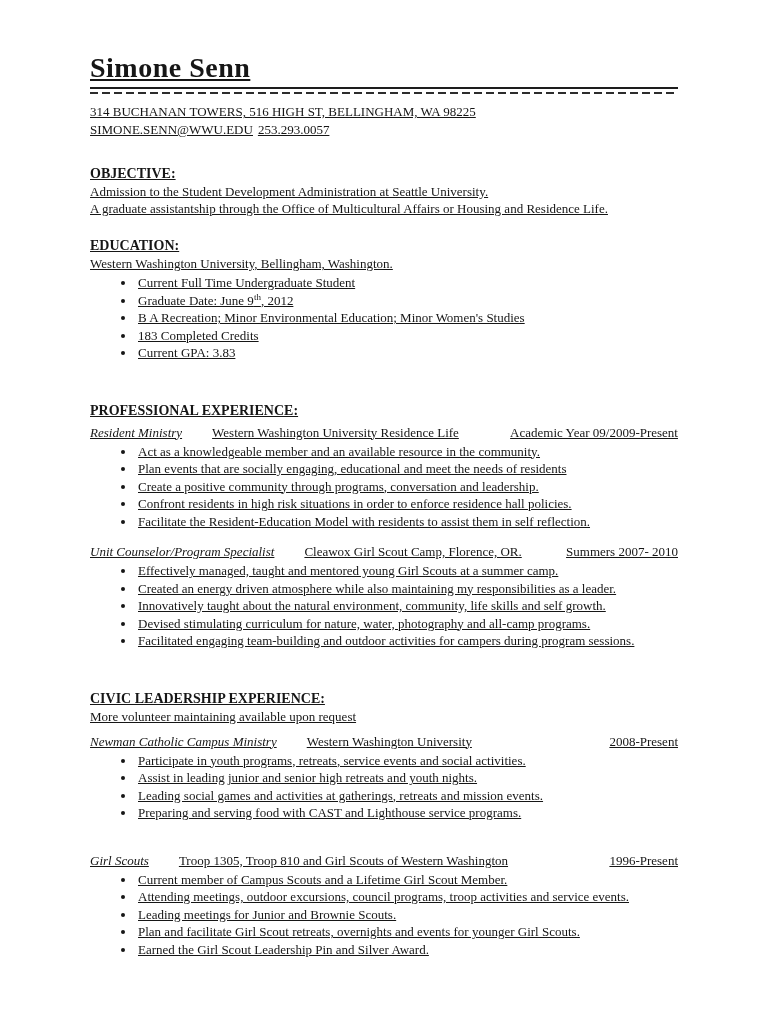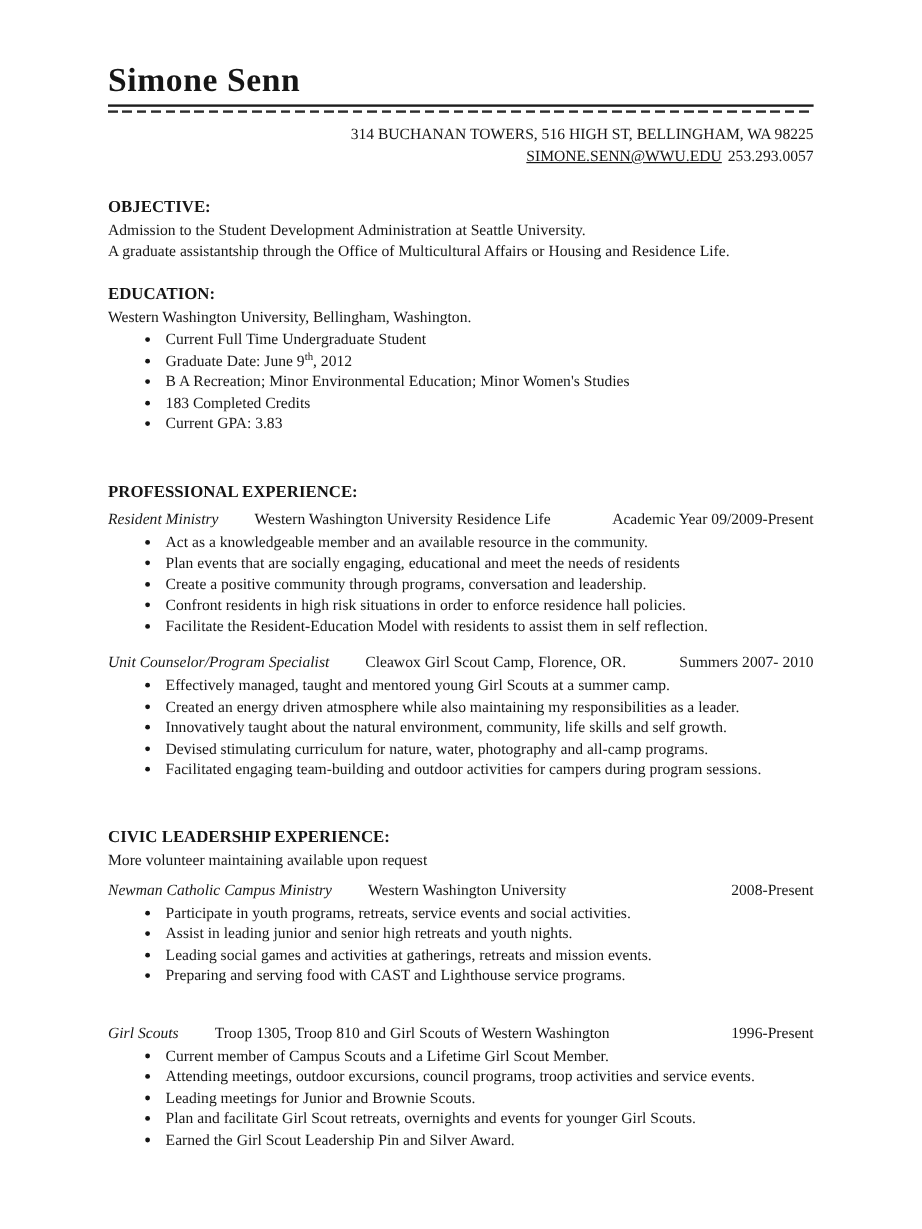--- a/index.html
+++ b/index.html
@@ -9,37 +9,37 @@
     height: 1024px;
     background: #ffffff;
     color: #161616;
     font-family: "Liberation Serif", "DejaVu Serif", serif;
     overflow: hidden;
   }
   .page {
     width: 768px;
     height: 752px;
     padding: 52px 90px 20px 90px;
+    text-decoration: underline;
   }
   .name {
     font-size: 28px;
     font-weight: bold;
     letter-spacing: 0.5px;
     margin: 0;
     padding-bottom: 3px;
     border-bottom: 2px solid #1d1d1d;
   }
   .rule-dashed {
     margin-top: 3px;
     height: 2px;
     background: repeating-linear-gradient(to right, #2c2c2c 0 8px, transparent 8px 12px);
   }
   .contact {
     margin-top: 9px;
-    text-align: right;
     font-size: 13px;
     line-height: 18px;
   }
   .email {
     color: inherit;
     text-decoration: underline;
     cursor: pointer;
   }
   .phone { margin-left: 5px; }
 

